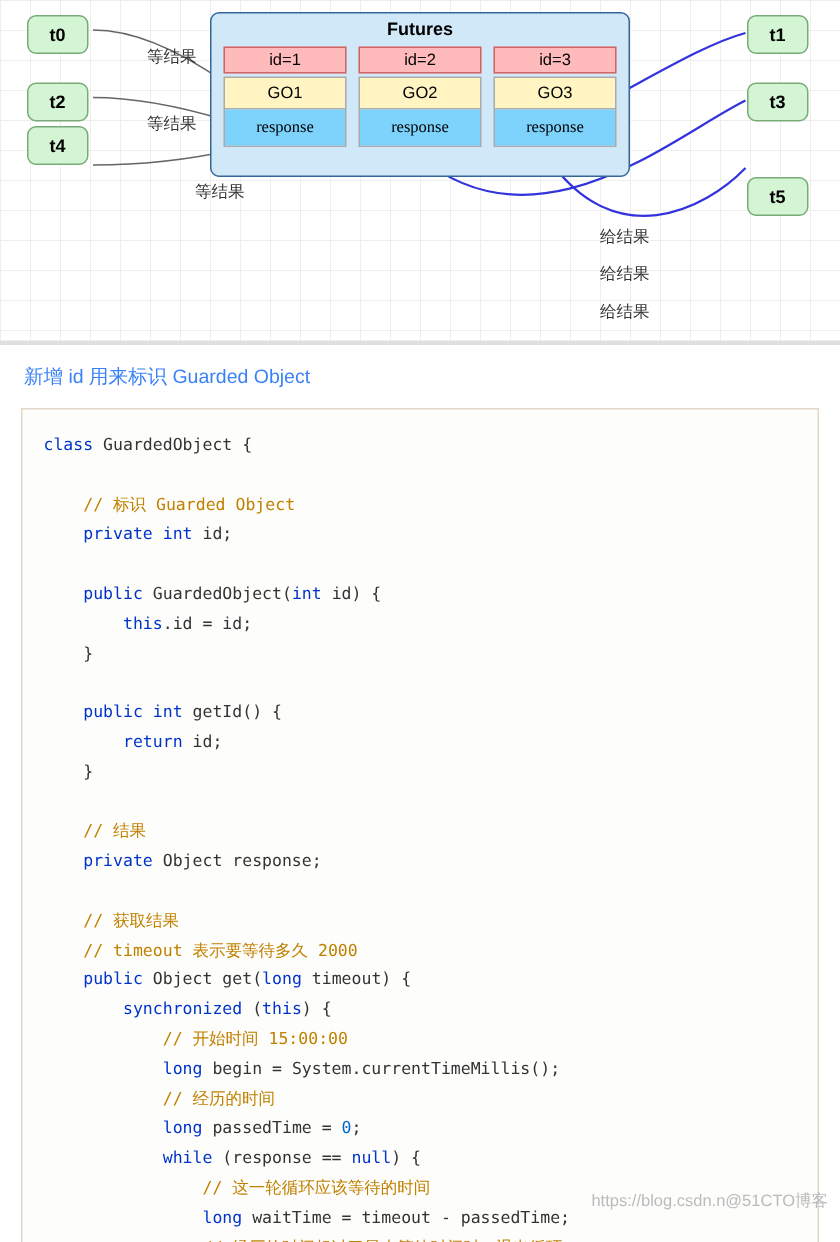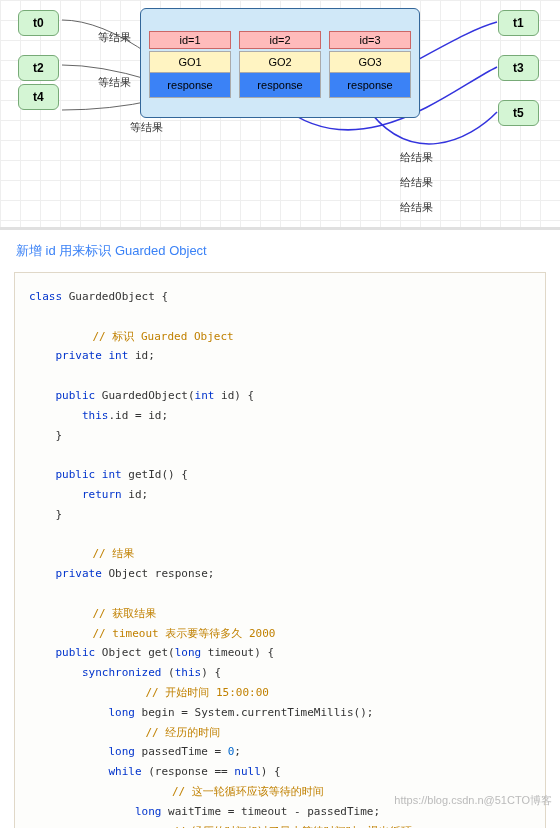--- a/index.html
+++ b/index.html
@@ -6,27 +6,27 @@
 body { font-family: Arial, sans-serif; font-size: 12px; background: #fff; width: 560px; }
 .diagram { position: relative; width: 560px; height: 230px; background: linear-gradient(#eee 1px, transparent 1px), linear-gradient(90deg, #eee 1px, transparent 1px); background-size: 20px 20px; border-bottom: 3px solid #e0e0e0; }
 .node { position: absolute; border: 1px solid #888; border-radius: 6px; padding: 5px 14px; font-size: 12px; font-weight: bold; text-align: center; }
 .green { background: #d4f5d4; border-color: #7a7; }
 .futures-box { position: absolute; left: 140px; top: 8px; width: 280px; height: 110px; background: #d0e8f8; border: 1px solid #369; border-radius: 6px; }
 .futures-title { text-align: center; font-weight: bold; padding: 3px 0; font-size: 12px; }
 .fcol { position: absolute; width: 82px; text-align: center; }
 .idcell { background: #ffbbbb; border: 1px solid #c66; padding: 2px 16px; font-size: 11px; margin-bottom: 2px; }
 .gobox { border: 1px solid #aaa; }
 .gocell { background: #fff4c2; border-bottom: 1px solid #aaa; padding: 4px 0; font-size: 11px; font-weight: normal; }
-.respcell { background: #3b82f6; padding: 6px 0; font-size: 11px; }
+.respcell { background: #7dd3fc; padding: 6px 0; font-size: 11px; font-family: Liberation Serif, serif; }
 .label { position: absolute; font-size: 11px; color: #333; }
 svg.wires { position: absolute; left: 0; top: 0; width: 560px; height: 230px; pointer-events: none; }
 .caption { padding: 12px 16px; font-size: 13px; color: #3b82f6; }
 .codeblock { margin: 0 14px 14px 14px; border: 1px solid #e0d8c8; background: #fdfdfb; padding: 14px; font-family: Menlo, Consolas, monospace; font-size: 11px; line-height: 1.8; color: #333; white-space: pre; overflow: hidden; }
 .kw { color: #0033cc; }
-.cm { color: #c08000; margin-left: 37px; }
+.cm { color: #c08000; }
 .num { color: #0066cc; }
 .watermark { position: absolute; right: 8px; bottom: 20px; font-size: 11px; color: #bbb; }
 </style>
 </head>
 <body>
 
 <div class="diagram">
   <svg class="wires">
     <defs>
         <marker id="ah" markerWidth="8" markerHeight="8" refX="6" refY="3" orient="auto">
@@ -40,30 +40,31 @@
     <path d="M497,67 C450,90 360,170 280,105" stroke="#33d" stroke-width="1.5" fill="none" marker-end="url(#ah)"></path>
     <path d="M497,112 C470,140 410,170 365,105" stroke="#33d" stroke-width="1.5" fill="none" marker-end="url(#ah)"></path>
   </svg>
 
   <div class="node green" style="left:18px;top:10px">t0</div>
   <div class="node green" style="left:18px;top:55px">t2</div>
   <div class="node green" style="left:18px;top:84px">t4</div>
 
   <div class="node green" style="left:498px;top:10px">t1</div>
   <div class="node green" style="left:498px;top:55px">t3</div>
-  <div class="node green" style="left:498px;top:100px">t5</div>
+  <div class="node green" style="left:498px;top:118px">t5</div>
 
   <div class="label" style="left:98px;top:30px">等结果</div>
   <div class="label" style="left:98px;top:75px">等结果</div>
   <div class="label" style="left:130px;top:120px">等结果</div>
   <div class="label" style="left:400px;top:150px">给结果</div>
   <div class="label" style="left:400px;top:175px">给结果</div>
   <div class="label" style="left:400px;top:200px">给结果</div>
 
   <div class="futures-box">
+    <div class="futures-title">Futures</div>
     <div class="fcol" style="left:8px;top:22px">
       <div class="idcell">id=1</div>
       <div class="gobox">
           <div class="gocell">GO1</div>
           <div class="respcell">response</div>
         </div>
     </div>
     <div class="fcol" style="left:98px;top:22px">
       <div class="idcell">id=2</div>
       <div class="gobox">

